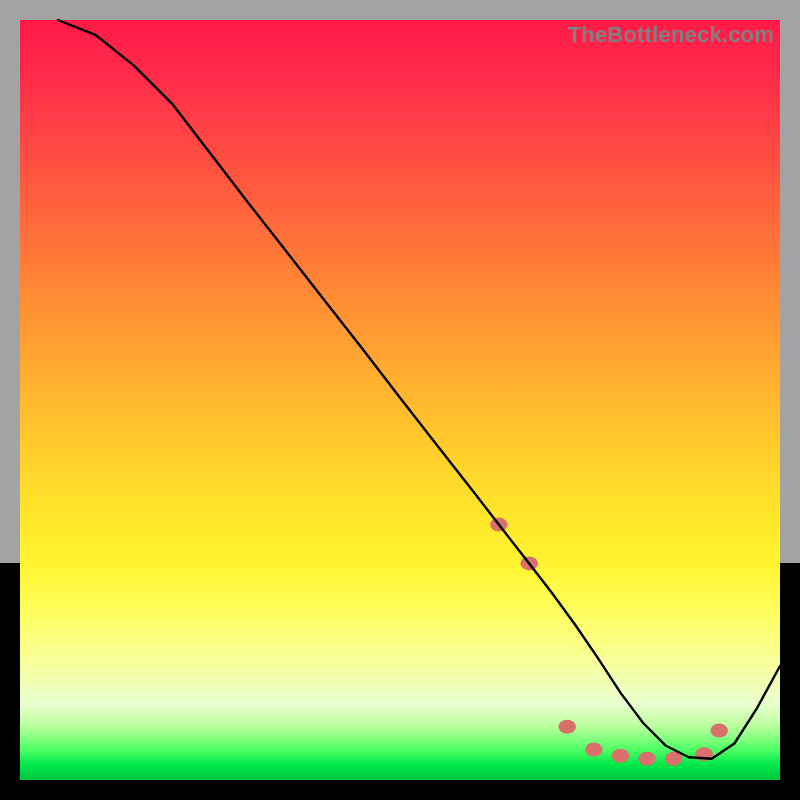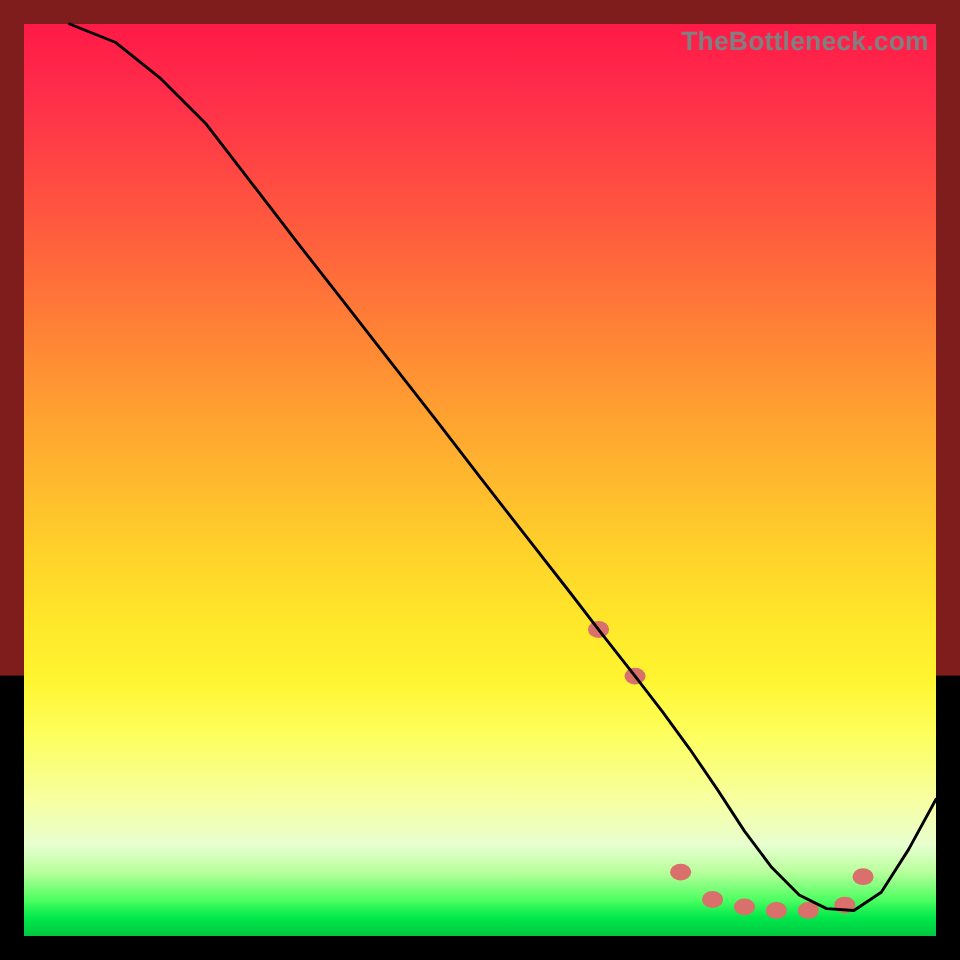--- a/index.html
+++ b/index.html
@@ -8,21 +8,21 @@
     width: 800px;
     height: 800px;
     background: #000;
     overflow: hidden;
     font-family: Arial, Helvetica, sans-serif;
   }
   .frame {
     position: absolute;
     left: 0; top: 0;
     width: 800px; height: 563px;
-    background: #7f1d1d;
+    background: #a3a3a3;
   }
   .plot-area {
     position: absolute;
     left: 20px;
     top: 20px;
     width: 760px;
     height: 760px;
     
     background: linear-gradient(
       to bottom,

